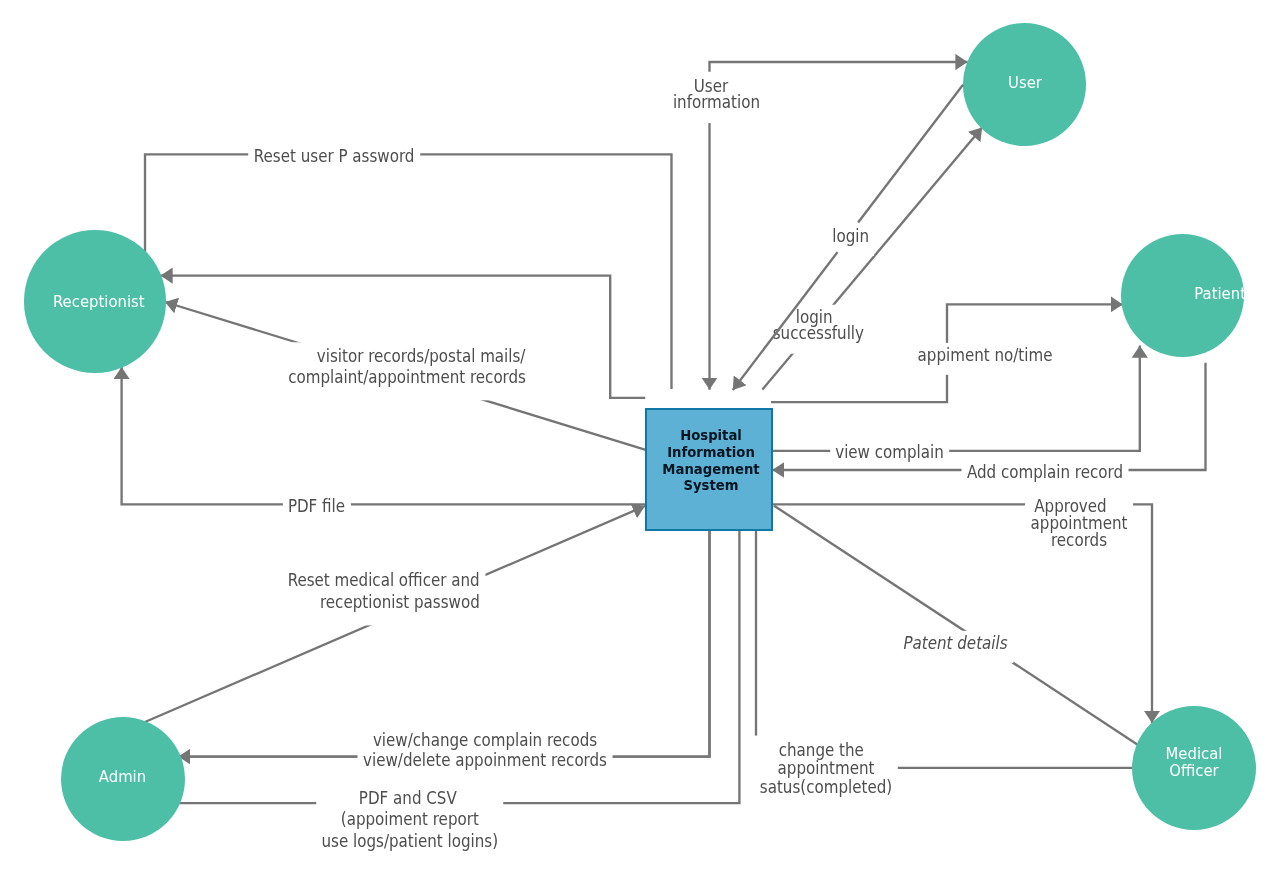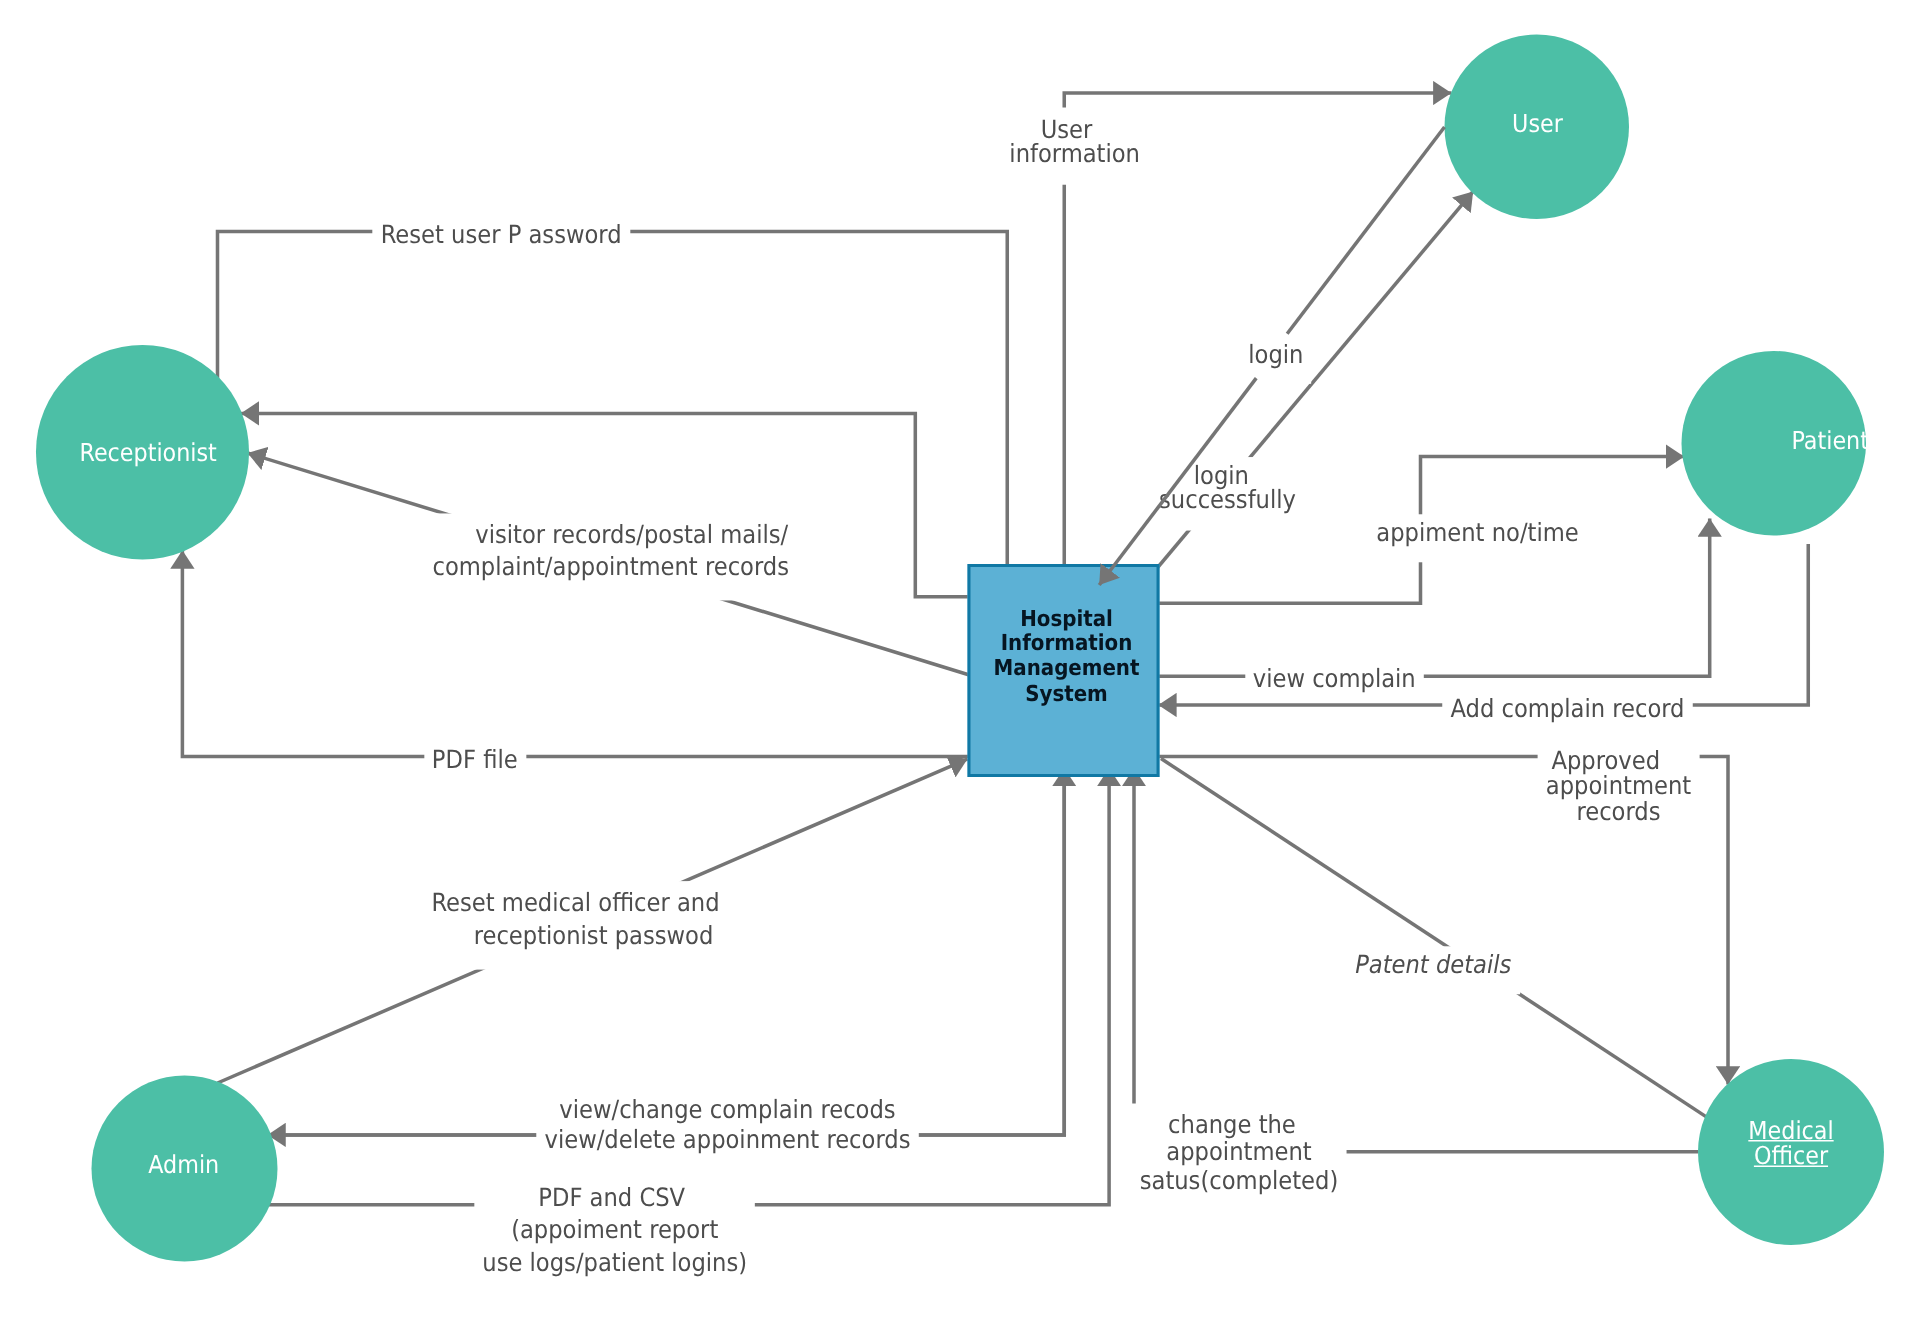--- a/index.html
+++ b/index.html
@@ -80,26 +80,26 @@
 </div>
 <div class="ent" style="left:962.5px;top:23px;width:123px;height:123px;">
   <span style="position:relative;top:-1px;left:1px;">User</span>
 </div>
 <div class="ent" style="left:1121.2px;top:234px;width:122.8px;height:122.8px;justify-content:flex-end;">
   <span style="position:relative;top:-1px;left:2px;">Patient</span>
 </div>
 <div class="ent" style="left:60.5px;top:717px;width:124px;height:124px;">
   <span style="position:relative;top:-2px;">Admin</span>
 </div>
-<div class="ent" style="left:1132px;top:706px;width:124px;height:124px;text-decoration:underline;">
+<div class="ent" style="left:1132px;top:706px;width:124px;height:124px;">
   <span style="position:relative;top:-5.5px;">Medical
 Officer</span>
 </div>
 
-<div class="proc" style="left:645px;top:376px;width:128px;height:142px;">
+<div class="proc" style="left:645px;top:408px;width:128px;height:123px;">
   <span>Hospital
 Information
 Management
 System</span>
 </div>
 
 <div class="lbl" style="left:716.45px;top:99.10px;line-height:15.9px;text-indent:-10.9px;">
       <span>User
 information</span>
     </div>
@@ -122,21 +122,21 @@
 <div class="lbl" style="left:334.1px;top:159.50px;">
       <span>Reset user  P assword</span>
     </div>
 <div class="lbl" style="left:407.15px;top:371.40px;line-height:20.7px;text-indent:28.0px;">
       <span>visitor records/postal mails/
 complaint/appointment records</span>
     </div>
 <div class="lbl" style="left:316.5px;top:510.10px;">
       <span>PDF file</span>
     </div>
-<div class="lbl" style="left:395.7px;top:617px;line-height:21.6px;text-indent:-24.0px;">
+<div class="lbl" style="left:395.7px;top:596px;line-height:21.6px;text-indent:-24.0px;text-align:right;">
       <span>Reset   medical officer and
 receptionist passwod</span>
     </div>
 <div class="lbl" style="left:485px;top:753.80px;line-height:20.4px;">
       <span>view/change complain recods
 view/delete appoinment records</span>
     </div>
 <div class="lbl" style="left:409.8px;top:824.50px;line-height:21.9px;text-indent:-4.0px;">
       <span>PDF and CSV
 (appoiment report

